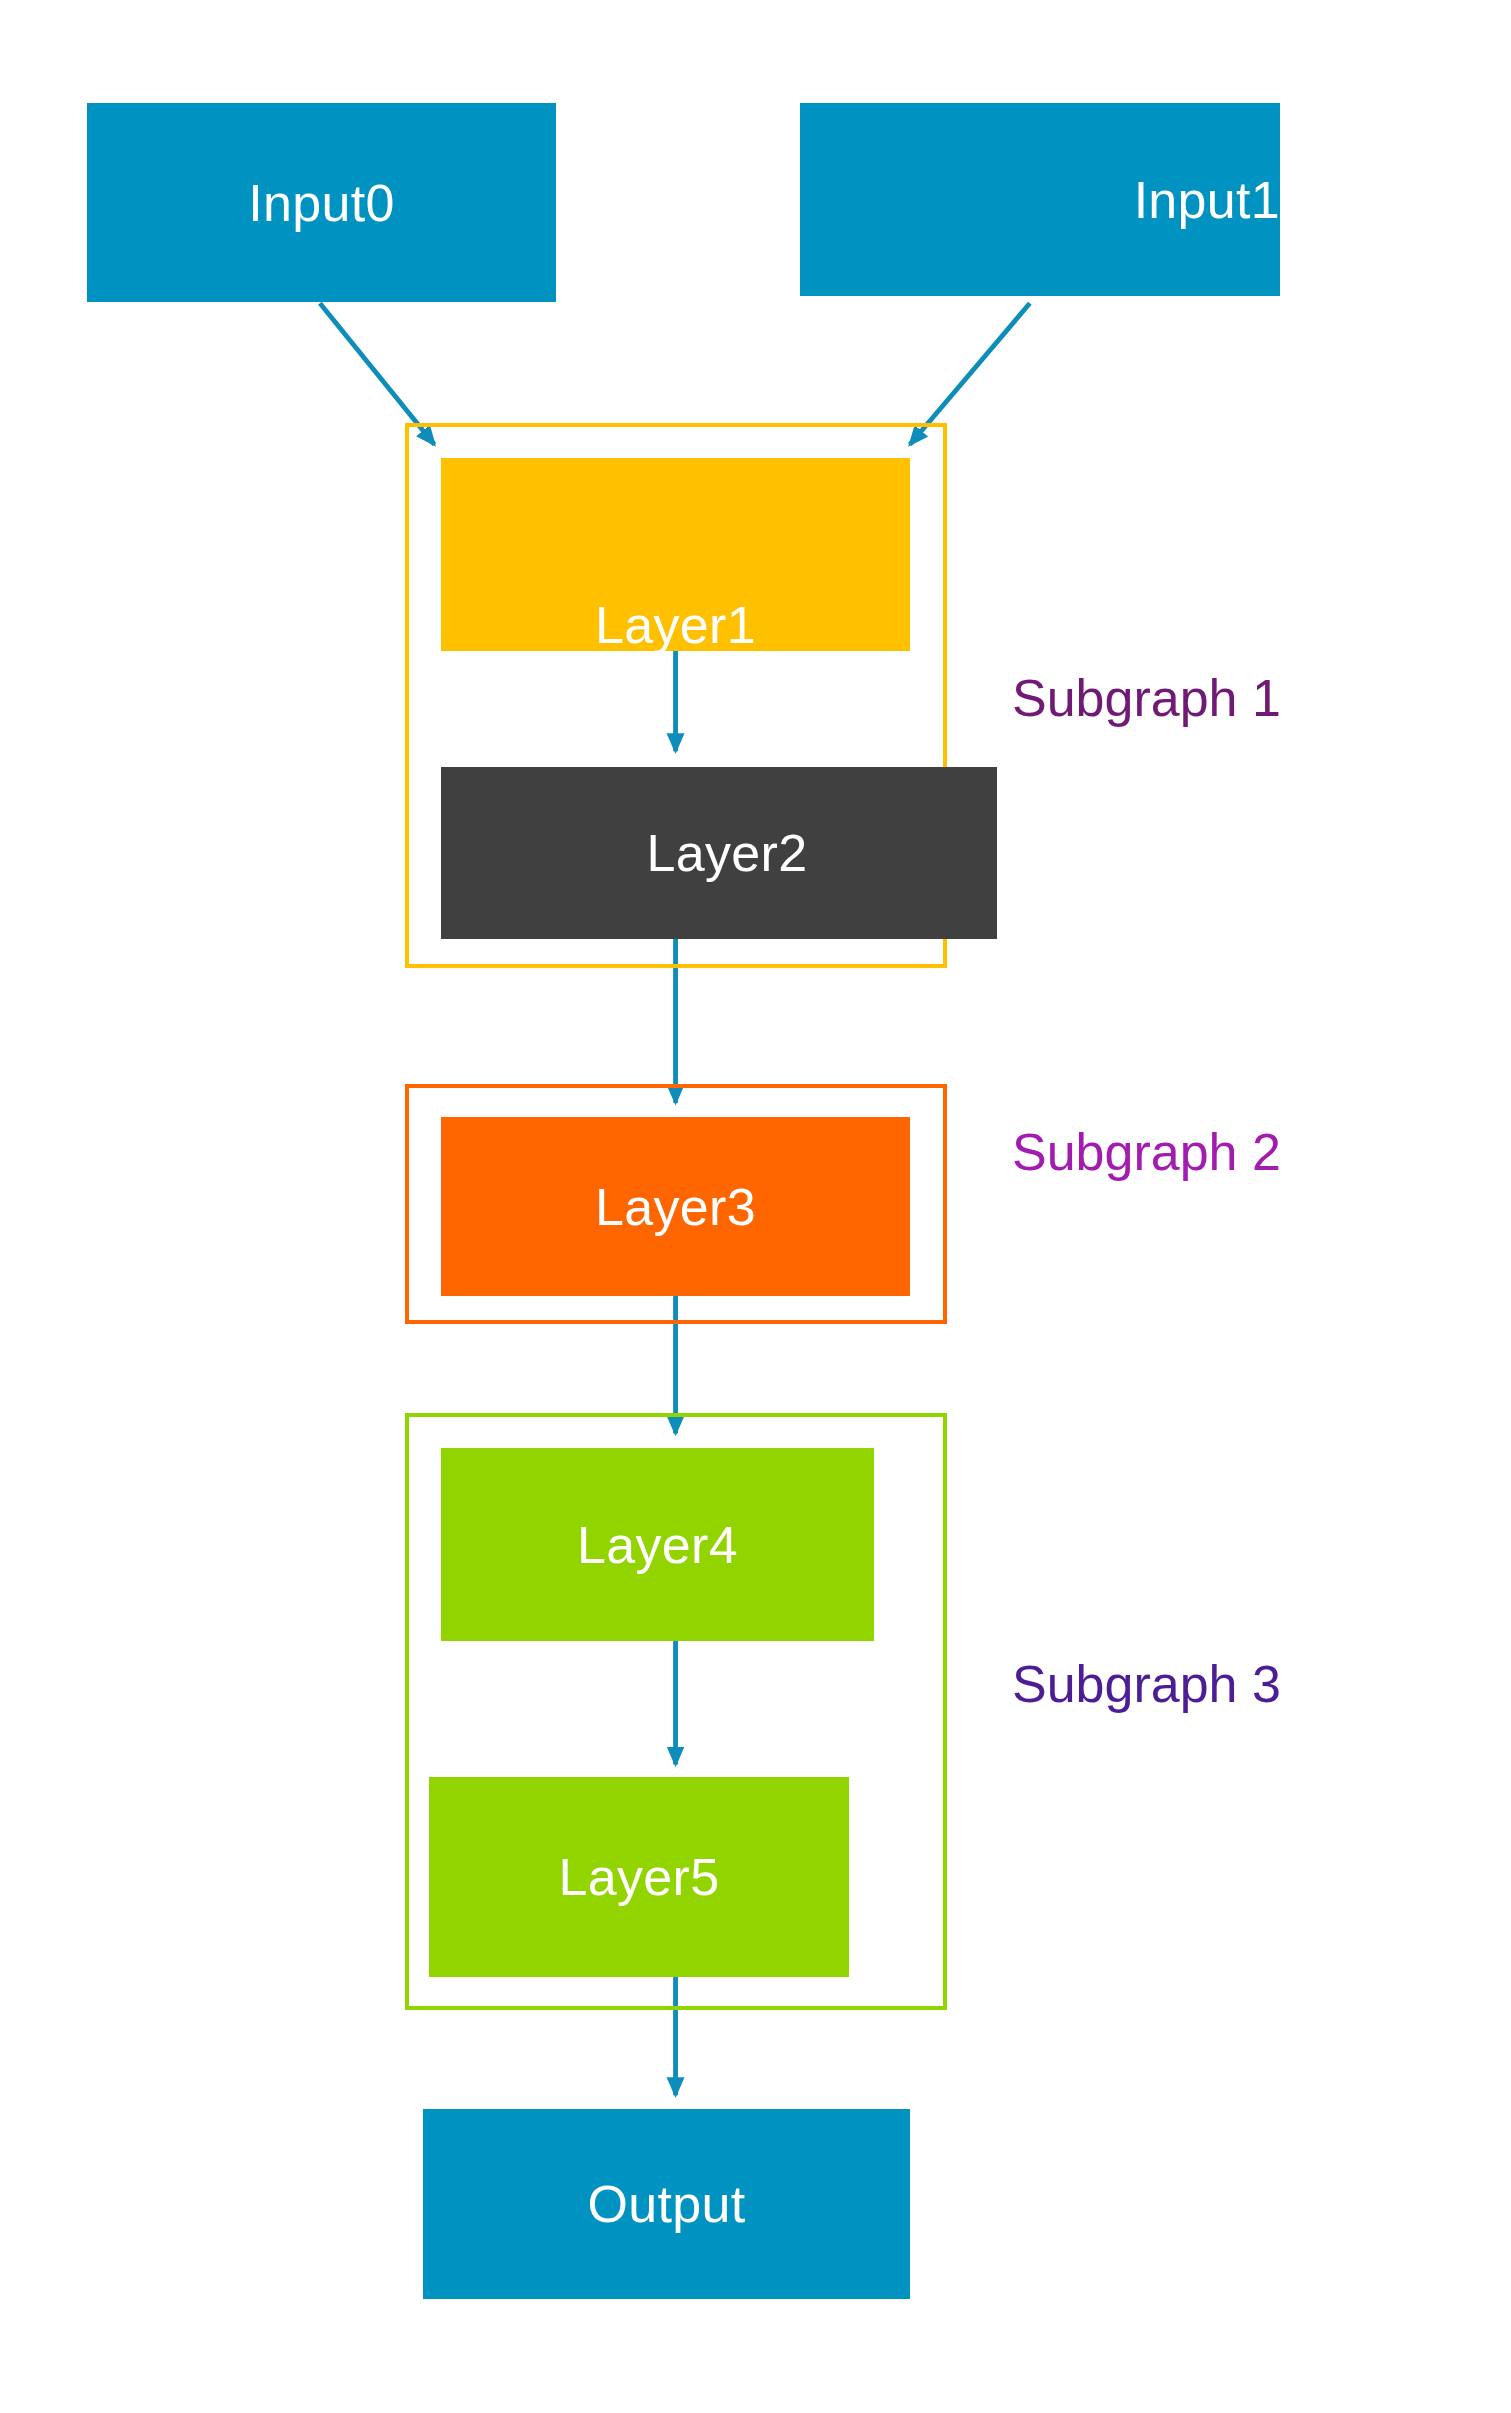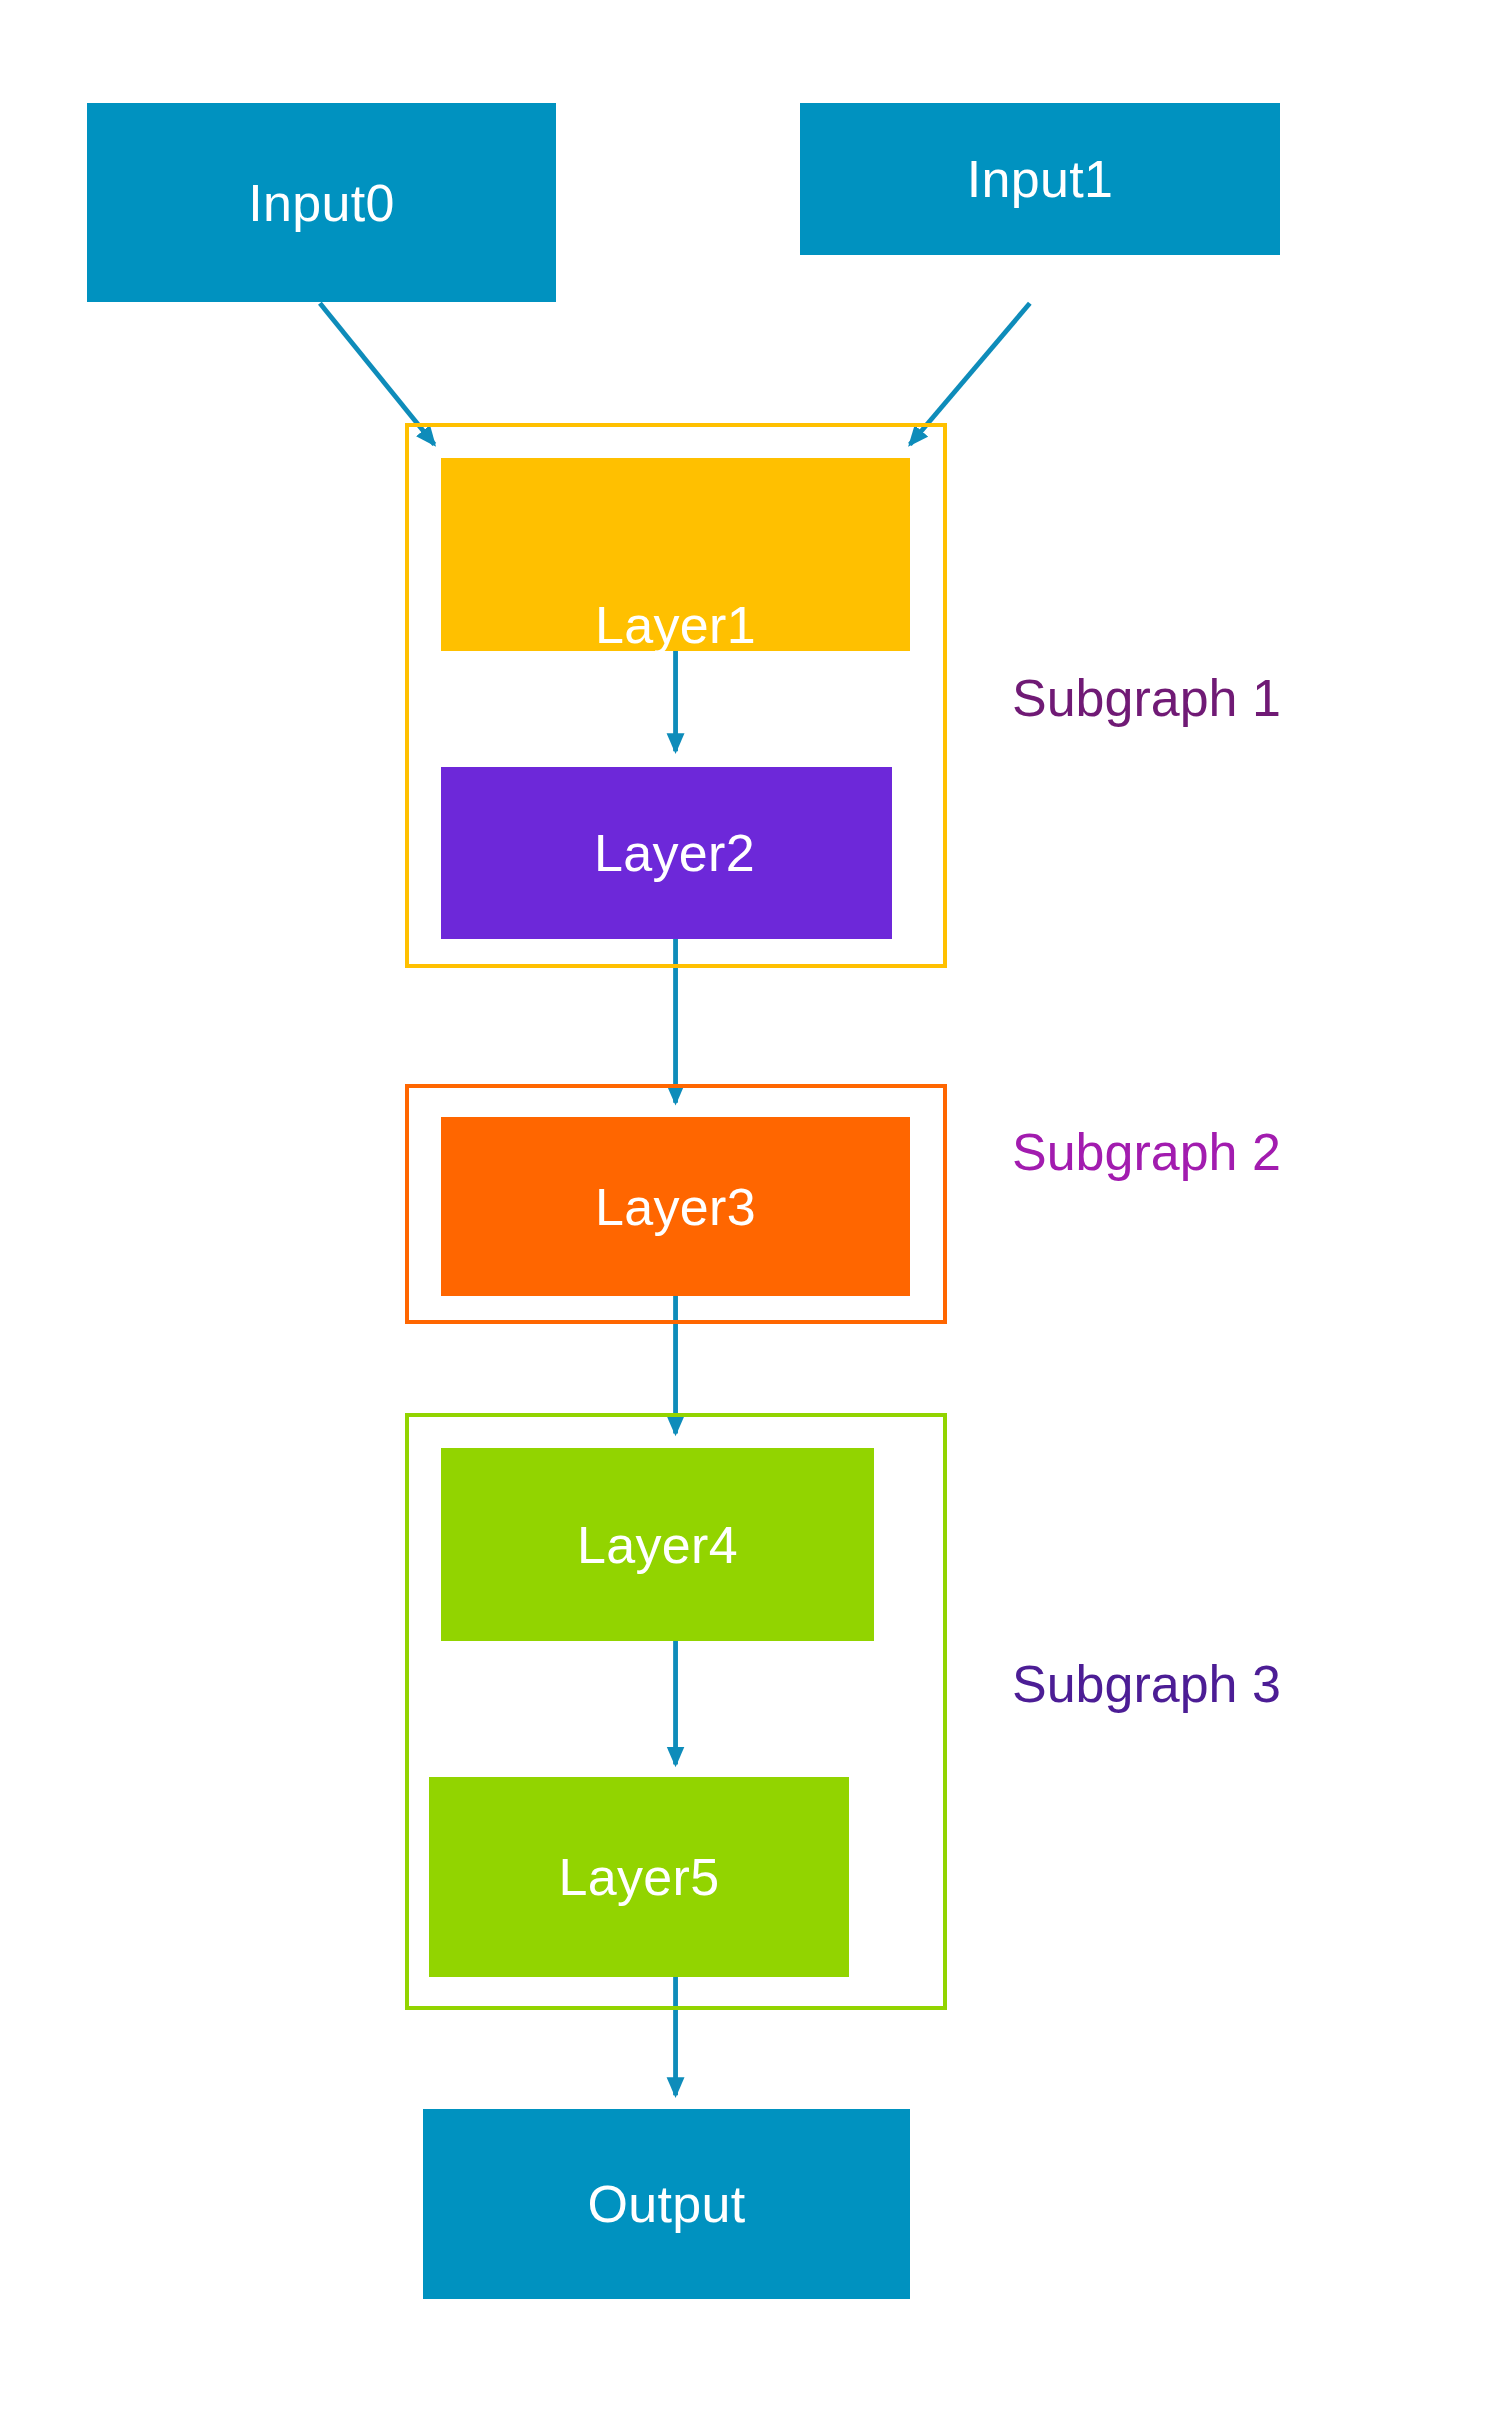--- a/index.html
+++ b/index.html
@@ -91,31 +91,31 @@
 
     <g>
       <line x1="980" y1="2867" x2="980" y2="3040" stroke="#0E8CBA" stroke-width="7" marker-end="url(#ahbig)"></line>
     </g>
   </svg>
 
   <div class="node" style="left:87px; top:103px; width:469px; height:199px; background:#0092C0;">
     <span>Input0</span>
   </div>
 
-  <div class="node" style="left:800px; top:103px; width:480px; height:152px; background:#0092C0;">
+  <div class="node" style="left:800px; top:103px; width:480px; height:193px; background:#0092C0;justify-content:flex-end;">
     <span>Input1</span>
   </div>
 
   <div class="group-box" style="left:405px; top:423px; width:542px; height:545px; border:4.1px solid #FFC000;"></div>
 
   <div class="node" style="left:441px; top:458px; width:469px; height:193px; background:#FFC000;align-items:flex-end;">
     <span>Layer1</span>
   </div>
 
-  <div class="node" style="left:441px; top:767px; width:451px; height:172px; background:#6d28d9;padding-left:16px;">
+  <div class="node" style="left:441px; top:767px; width:556px; height:172px; background:#404040;padding-left:16px;">
     <span>Layer2</span>
   </div>
 
   <div class="group-label" style="left:1012px; top:672px; color:#701a75;">Subgraph 1</div>
 
   <div class="group-box" style="left:405px; top:1084px; width:542px; height:240px; border:4.1px solid #FF6600;"></div>
 
   <div class="node" style="left:441px; top:1117px; width:469px; height:179px; background:#FF6600;">
     <span>Layer3</span>
   </div>

